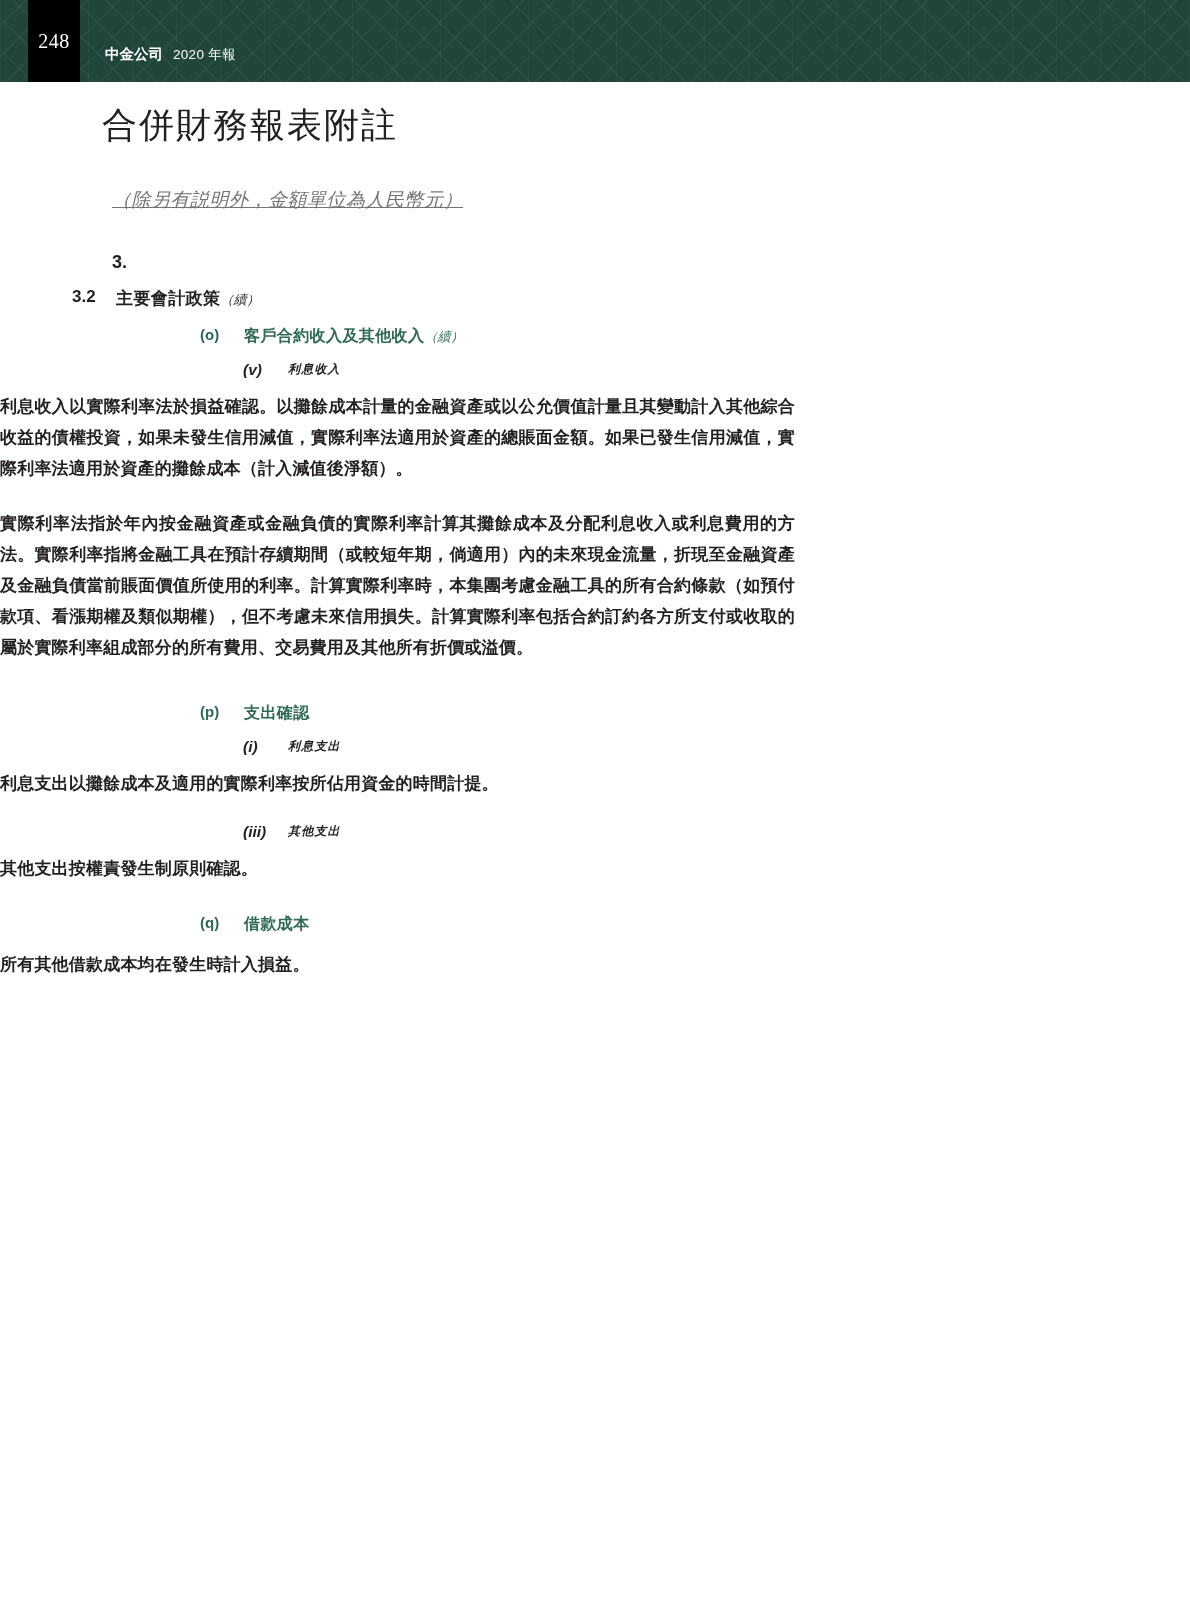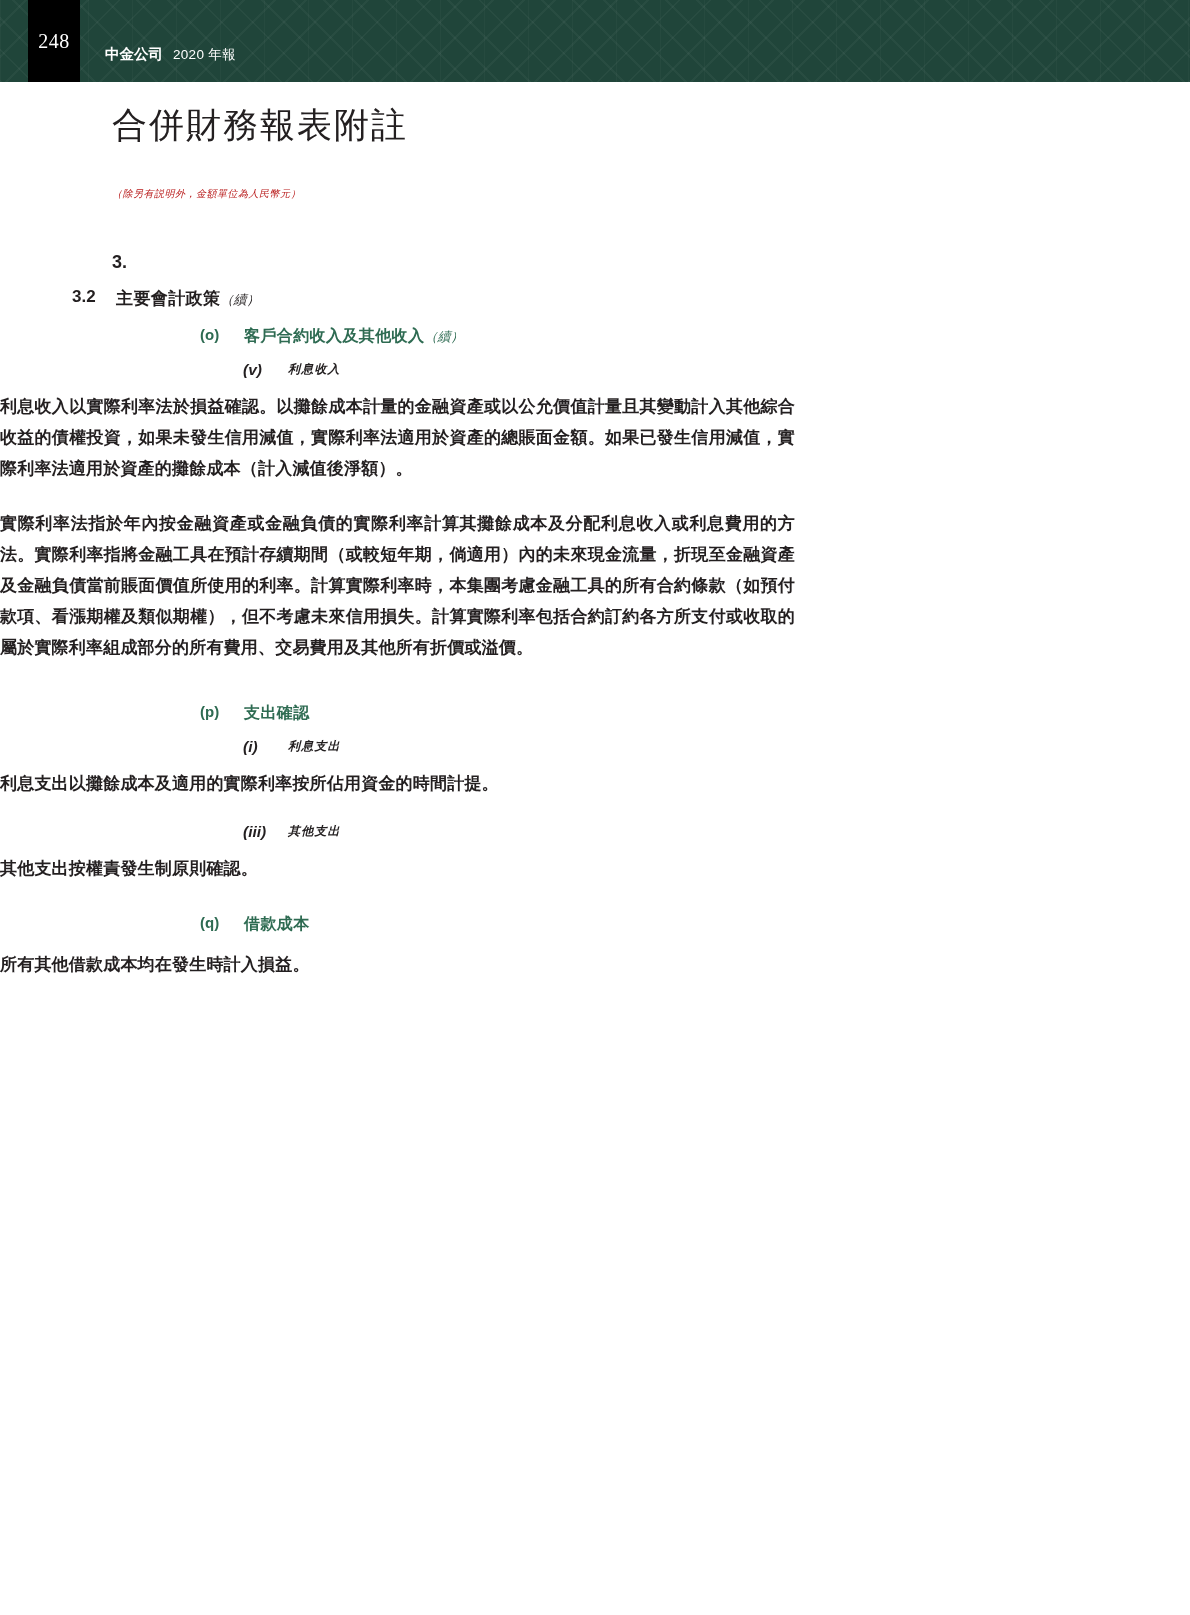--- a/index.html
+++ b/index.html
@@ -72,37 +72,38 @@
 
   
   .page-body {
     position: absolute;
     top: 82px; left: 0;
     width: 1190px;
   }
 
   .doc-title {
     position: absolute;
-    left: 112px;
+    left: 102px;
     top: 20px;
     font-family: "Liberation Serif", serif;
     font-size: 35px;
     letter-spacing: 2px;
     color: #231f20;
     font-weight: normal;
   }
 
   .doc-subtitle {
     position: absolute;
     left: 112px;
     top: 105px;
-    font-size: 10px;
-    font-style: italic;
-    color: #b91c1c;
+    font-size: 19px;
+    font-style: italic;
+    color: #737373;
     letter-spacing: 0.5px;
+    text-decoration: underline;
   }
 
   .content {
     position: absolute;
     left: 0;
     top: 170px;
     width: 1190px;
   }
 
   .row {

